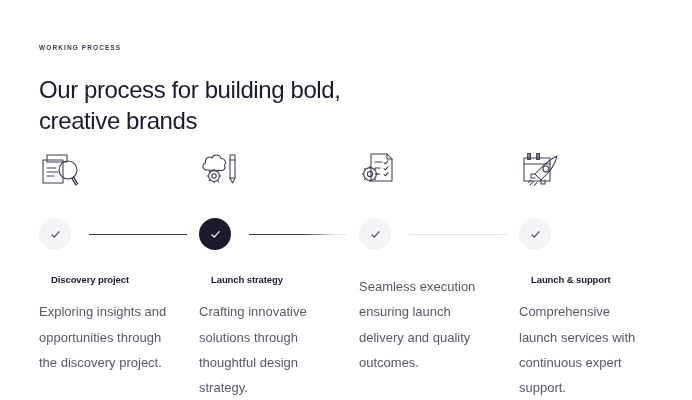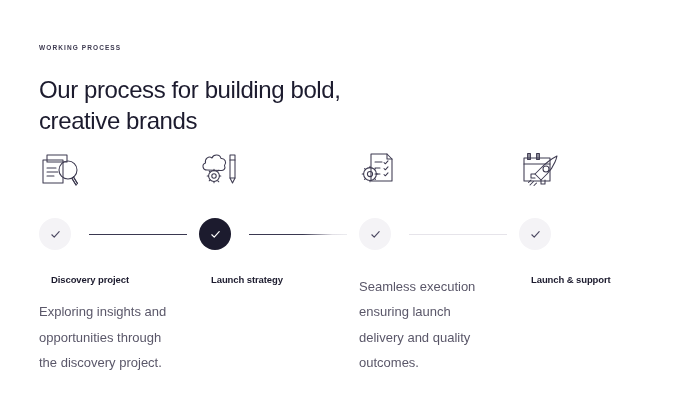--- a/index.html
+++ b/index.html
@@ -187,20 +187,21 @@
       </div>
       <div class="marker-row">
         <div class="marker active">
           <svg width="11" height="11" viewBox="0 0 12 12" fill="none" stroke="#ffffff" stroke-width="1.3" stroke-linecap="round" stroke-linejoin="round">
             <path d="M2 6.3 L4.6 8.8 L10 2.8"></path>
           </svg>
         </div>
         <div class="connector gradient"></div>
       </div>
       <h3 class="step-title">Launch strategy</h3>
+      <p class="step-desc">Crafting innovative solutions through thoughtful design strategy.</p>
     </div>
 
     <div class="step">
       <div class="step-icon">
         <svg width="44" height="40" viewBox="0 0 44 40" fill="none" stroke="#3d3a50" stroke-width="1.05" stroke-linecap="round" stroke-linejoin="round">
           <path d="M12 4 L28 4 L33 9 L33 31 L12 31 Z"></path>
           <path d="M28 4 L28 9 L33 9"></path>
           <path d="M16 12 L23 12"></path>
           <path d="M25 12.5 L26.3 13.8 L29 10.8"></path>
           <path d="M16 18 L21 18"></path>
@@ -244,16 +245,17 @@
       </div>
       <div class="marker-row">
         <div class="marker">
           <svg width="11" height="11" viewBox="0 0 12 12" fill="none" stroke="#4a4760" stroke-width="1.25" stroke-linecap="round" stroke-linejoin="round">
             <path d="M2 6.3 L4.6 8.8 L10 2.8"></path>
           </svg>
         </div>
 
       </div>
       <h3 class="step-title">Launch &amp; support</h3>
+      <p class="step-desc">Comprehensive launch services with continuous expert support.</p>
     </div>
 
   </div>
 </div>
 
 </body></html>

